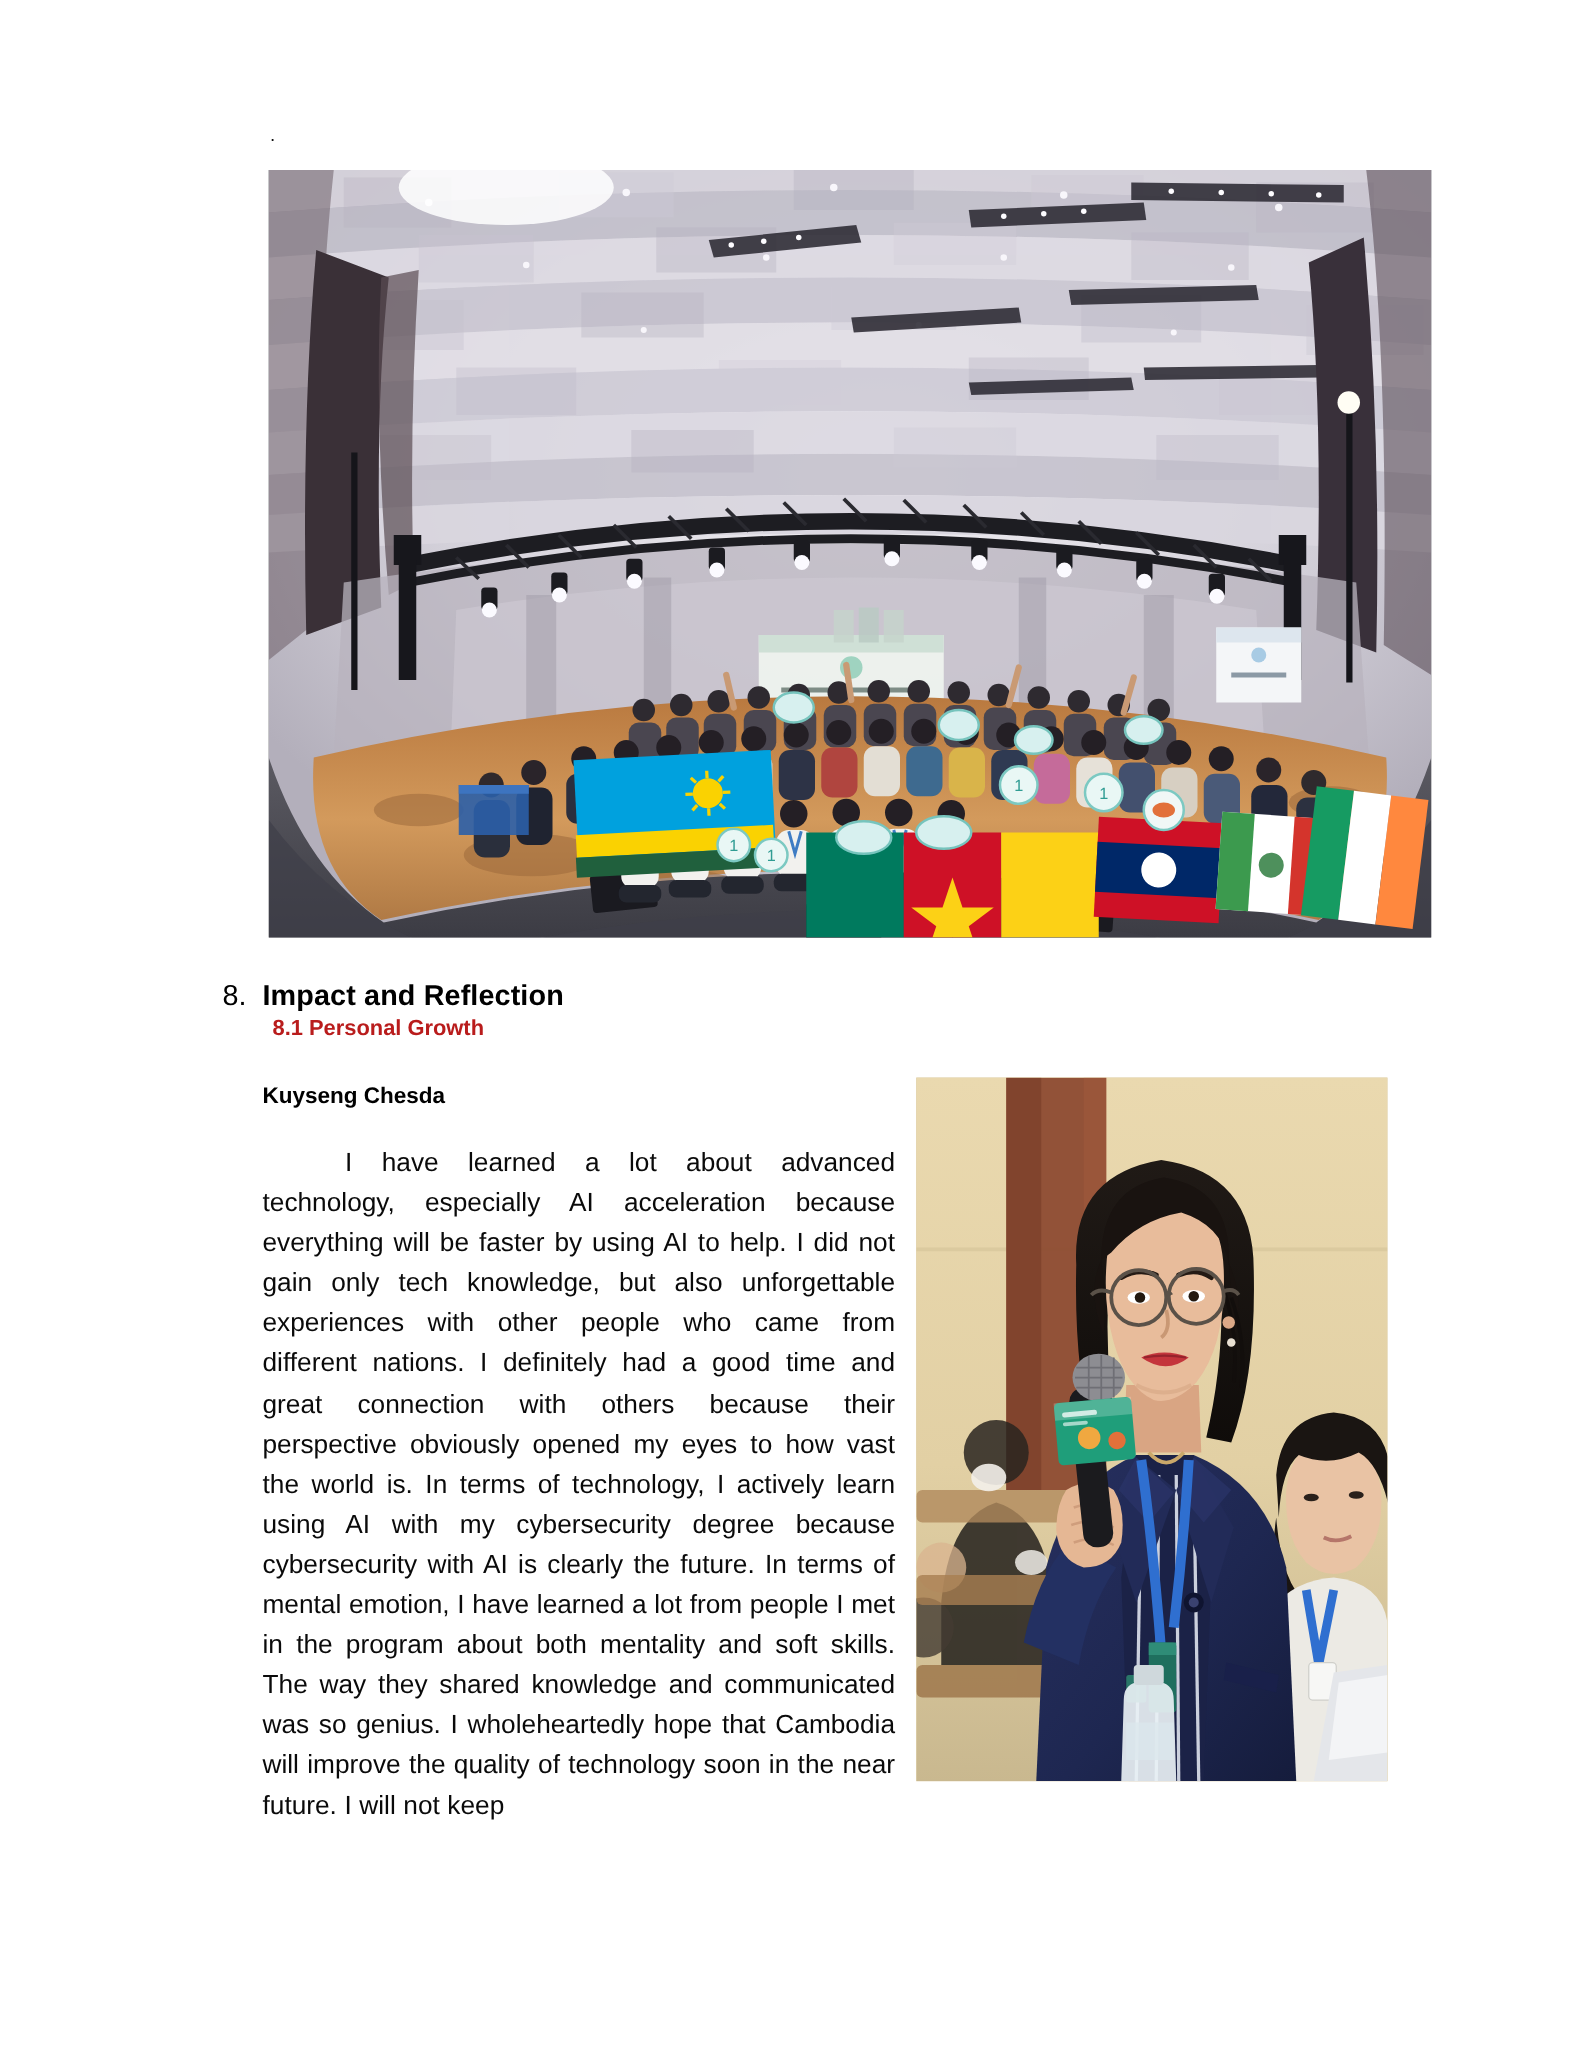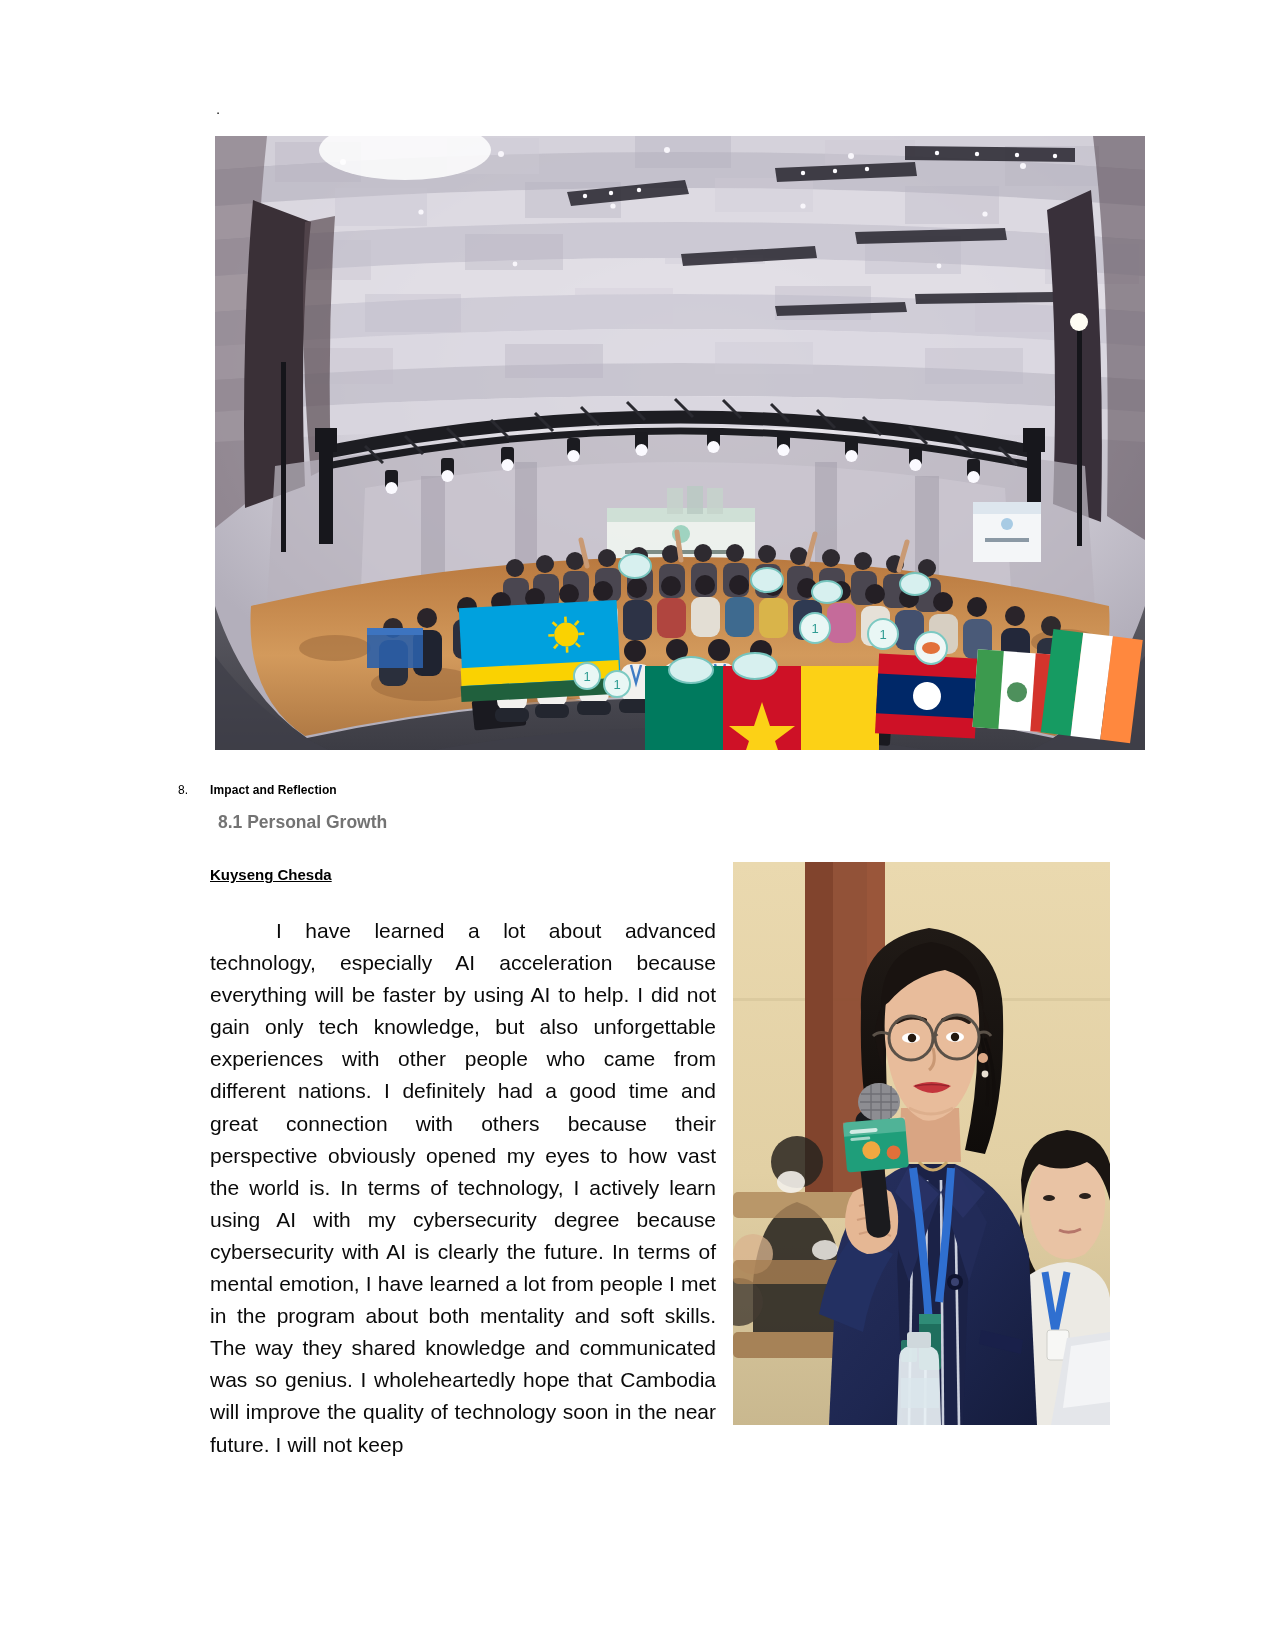--- a/index.html
+++ b/index.html
@@ -36,45 +36,44 @@
     overflow: hidden;
     background: #2b2b30;
   }
   .hero-figure svg { display: block; width: 100%; height: 100%; }
 
   
   .section-heading {
     position: absolute;
     left: 178px; top: 783px;
     width: 700px;
-    font-size: 12px;
+    font-size: 23px;
     font-weight: bold;
     letter-spacing: 0.1px;
     color: #000;
   }
   .section-heading .num {
     display: inline-block;
     width: 32px;
     font-weight: normal;
   }
   .sub-heading {
     position: absolute;
     left: 218px; top: 812px;
     font-size: 17.5px;
     font-weight: bold;
-    color: #737373;
+    color: #b91c1c;
   }
 
   .person-name {
     position: absolute;
     left: 210px; top: 866px;
-    font-size: 15px;
+    font-size: 18px;
     font-weight: bold;
     color: #000;
-    text-decoration: underline;
   }
 
   
   .body-col {
     position: absolute;
     left: 210px; top: 915px;
     width: 506px;
     font-size: 21px;
     line-height: 32.1px;
     text-align: justify;

